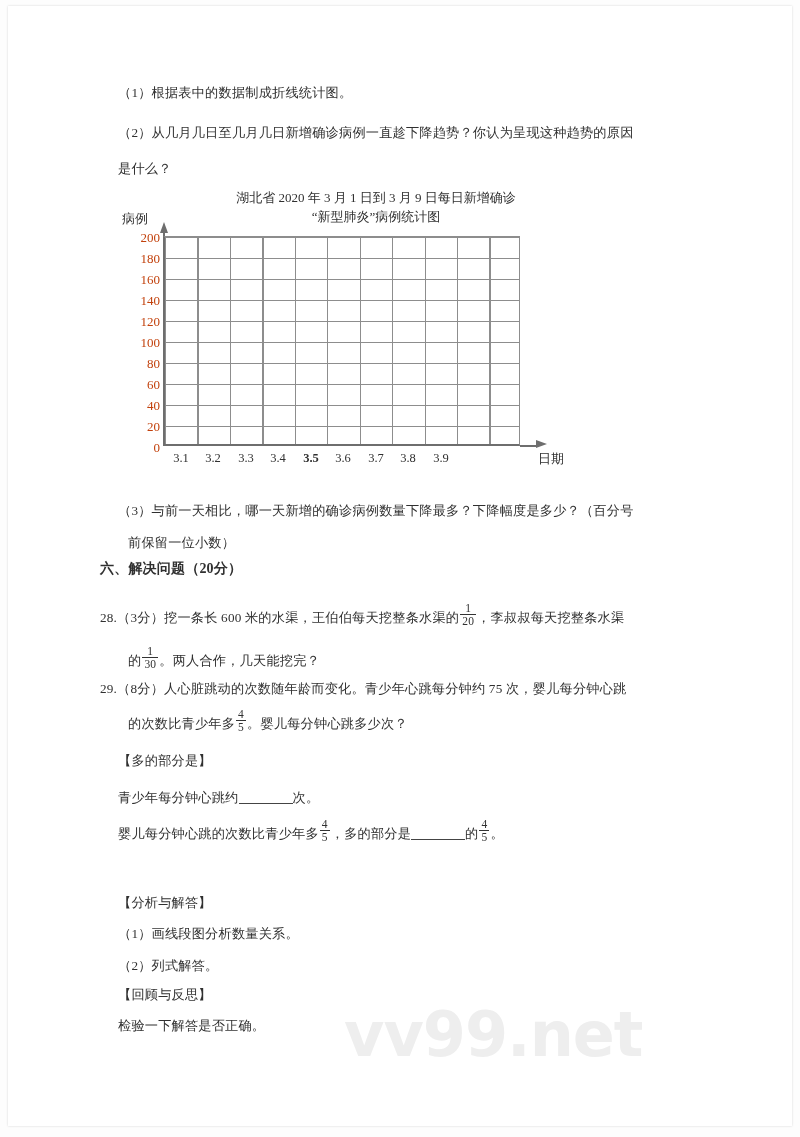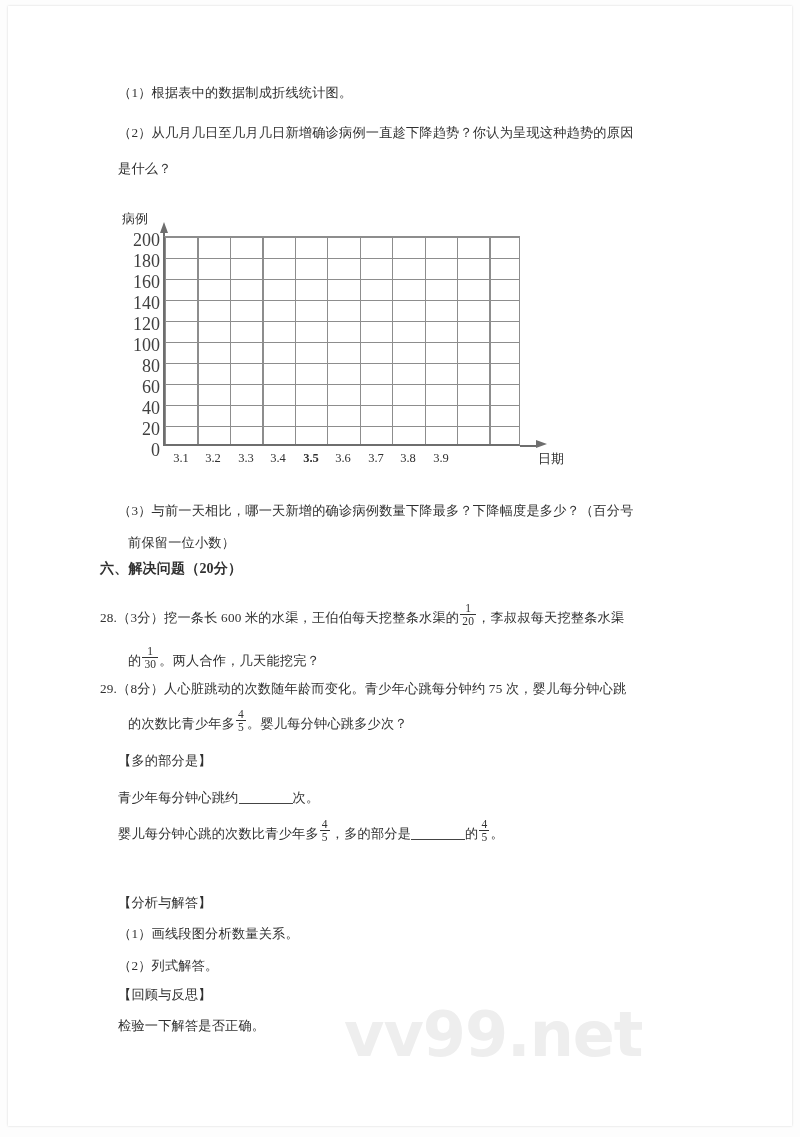--- a/index.html
+++ b/index.html
@@ -125,23 +125,23 @@
       repeating-linear-gradient(to bottom,
         #8d8d8d 0px, #8d8d8d 1.2px, transparent 1.2px, transparent 21px);
     background-position: 0 0, 0 0;
   }
 
   .ytick {
     position: absolute;
     right: 0;
     width: 40px;
     text-align: right;
-    font-size: 18px;
+    font-size: 13px;
     line-height: 1;
-    color: #404040;
+    color: #c2410c;
   }
   .ytick-wrap { position: absolute; left: 0; top: 48px; width: 42px; height: 210px; }
 
   .xtick {
     position: absolute;
     top: 264px;
     font-size: 12.5px;
     line-height: 1;
     color: #303030;
     text-align: center;
@@ -198,20 +198,24 @@
 <div id="page">
   <div id="content">
 
     <div class="para indent1" style="top:72px;">（1）根据表中的数据制成折线统计图。</div>
 
     <div class="para indent1" style="top:112px;">（2）从几月几日至几月几日新增确诊病例一直趁下降趋势？你认为呈现这种趋势的原因</div>
     <div class="para indent1" style="top:148px;">是什么？</div>
 
     <div id="chart">
 
+      <div class="chart-title">
+        <span class="l1">湖北省 2020 年 3 月 1 日到 3 月 9 日每日新增确诊</span>
+        <span class="l2">“新型肺炎”病例统计图</span>
+      </div>
 
       <div class="axis-y-label">病例</div>
 
       <div class="axis-y-stem"></div>
       <div class="arrow-up"></div>
 
       <div class="ytick-wrap">
         <div class="ytick" style="top:-5px;">200</div>
         <div class="ytick" style="top:16px;">180</div>
         <div class="ytick" style="top:37px;">160</div>

